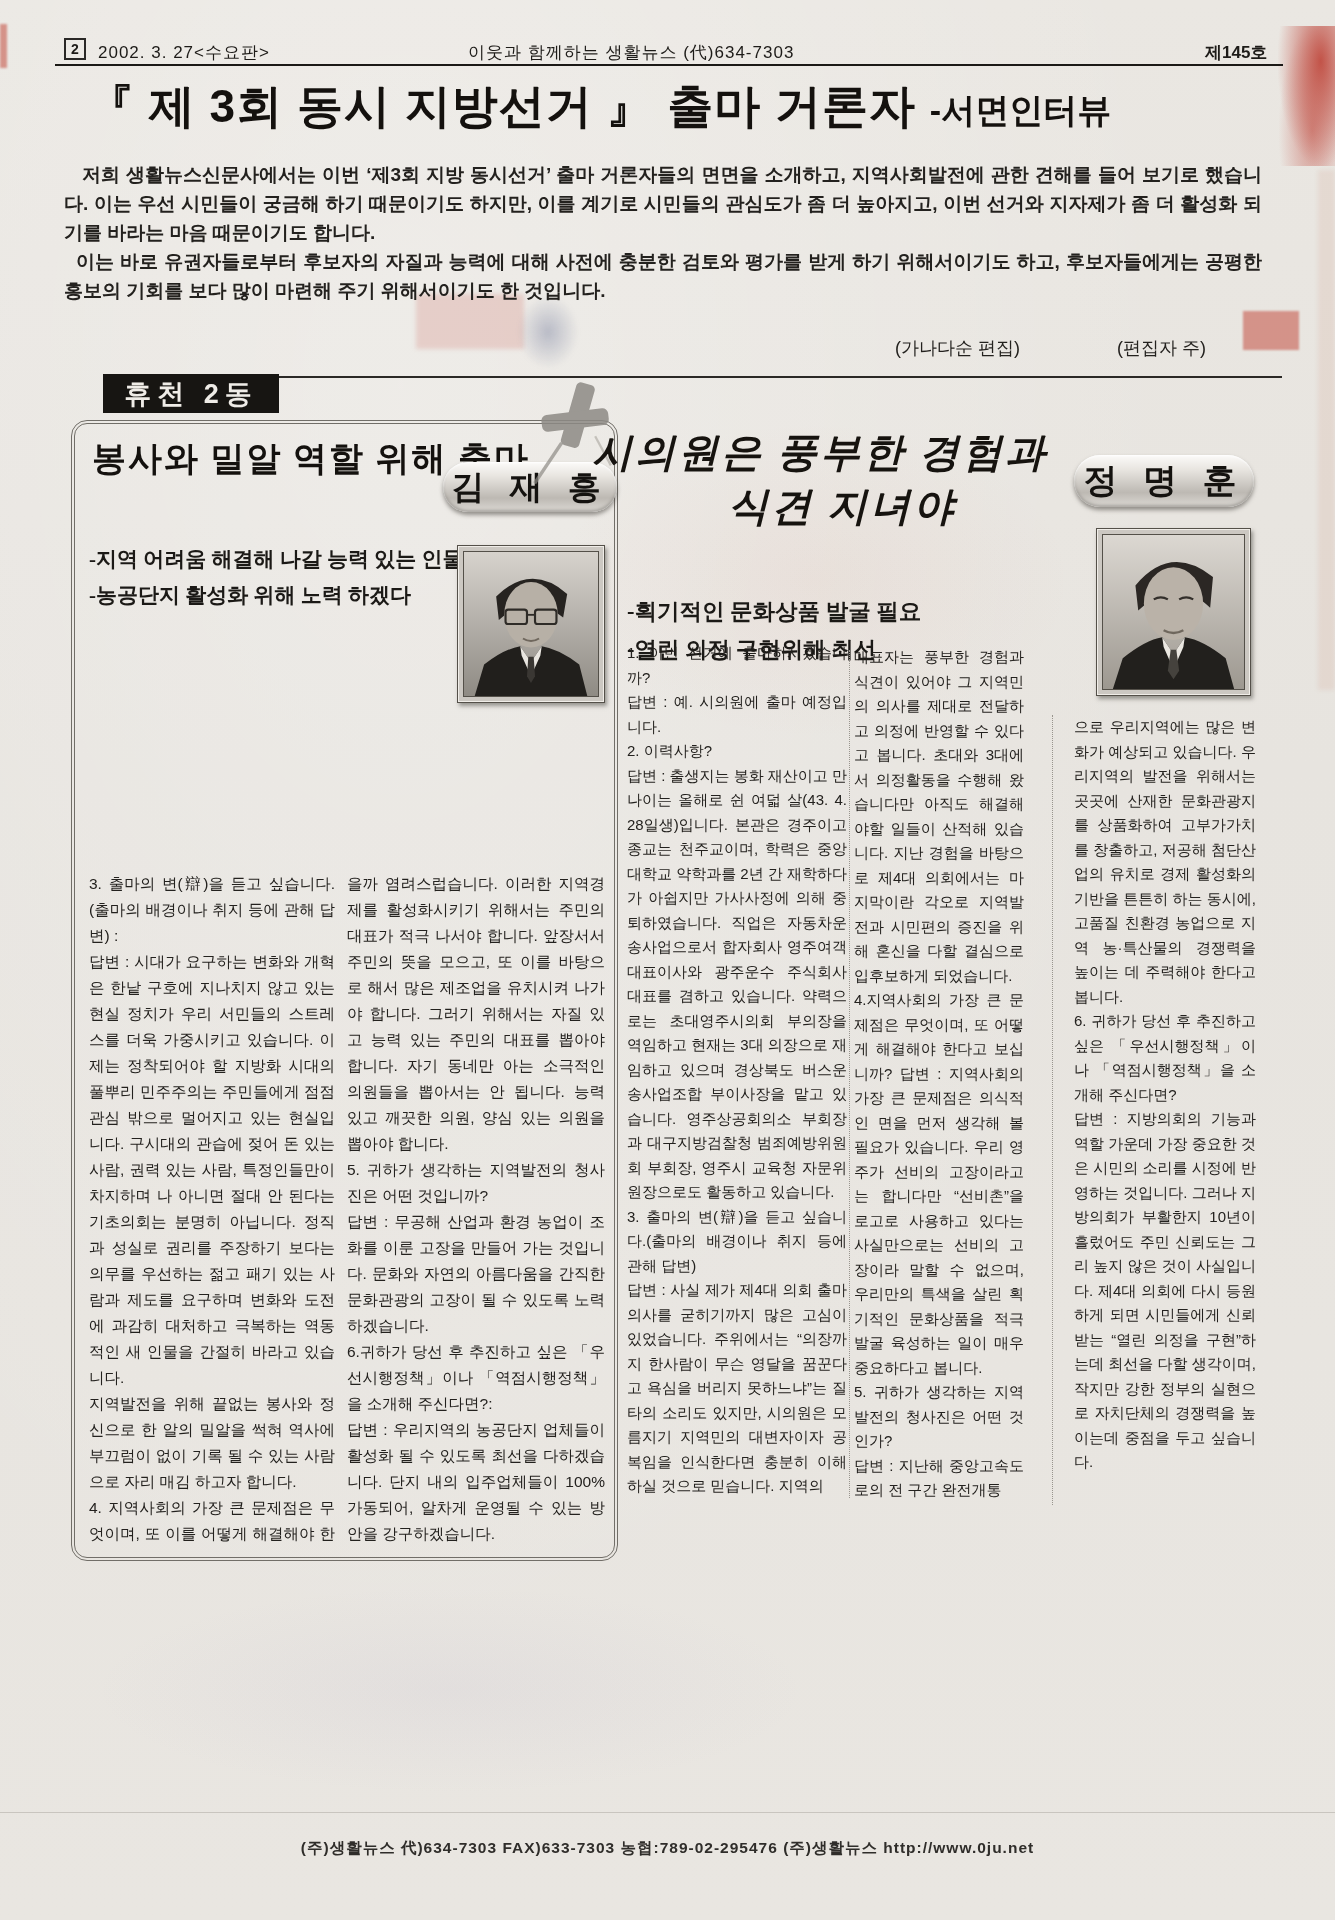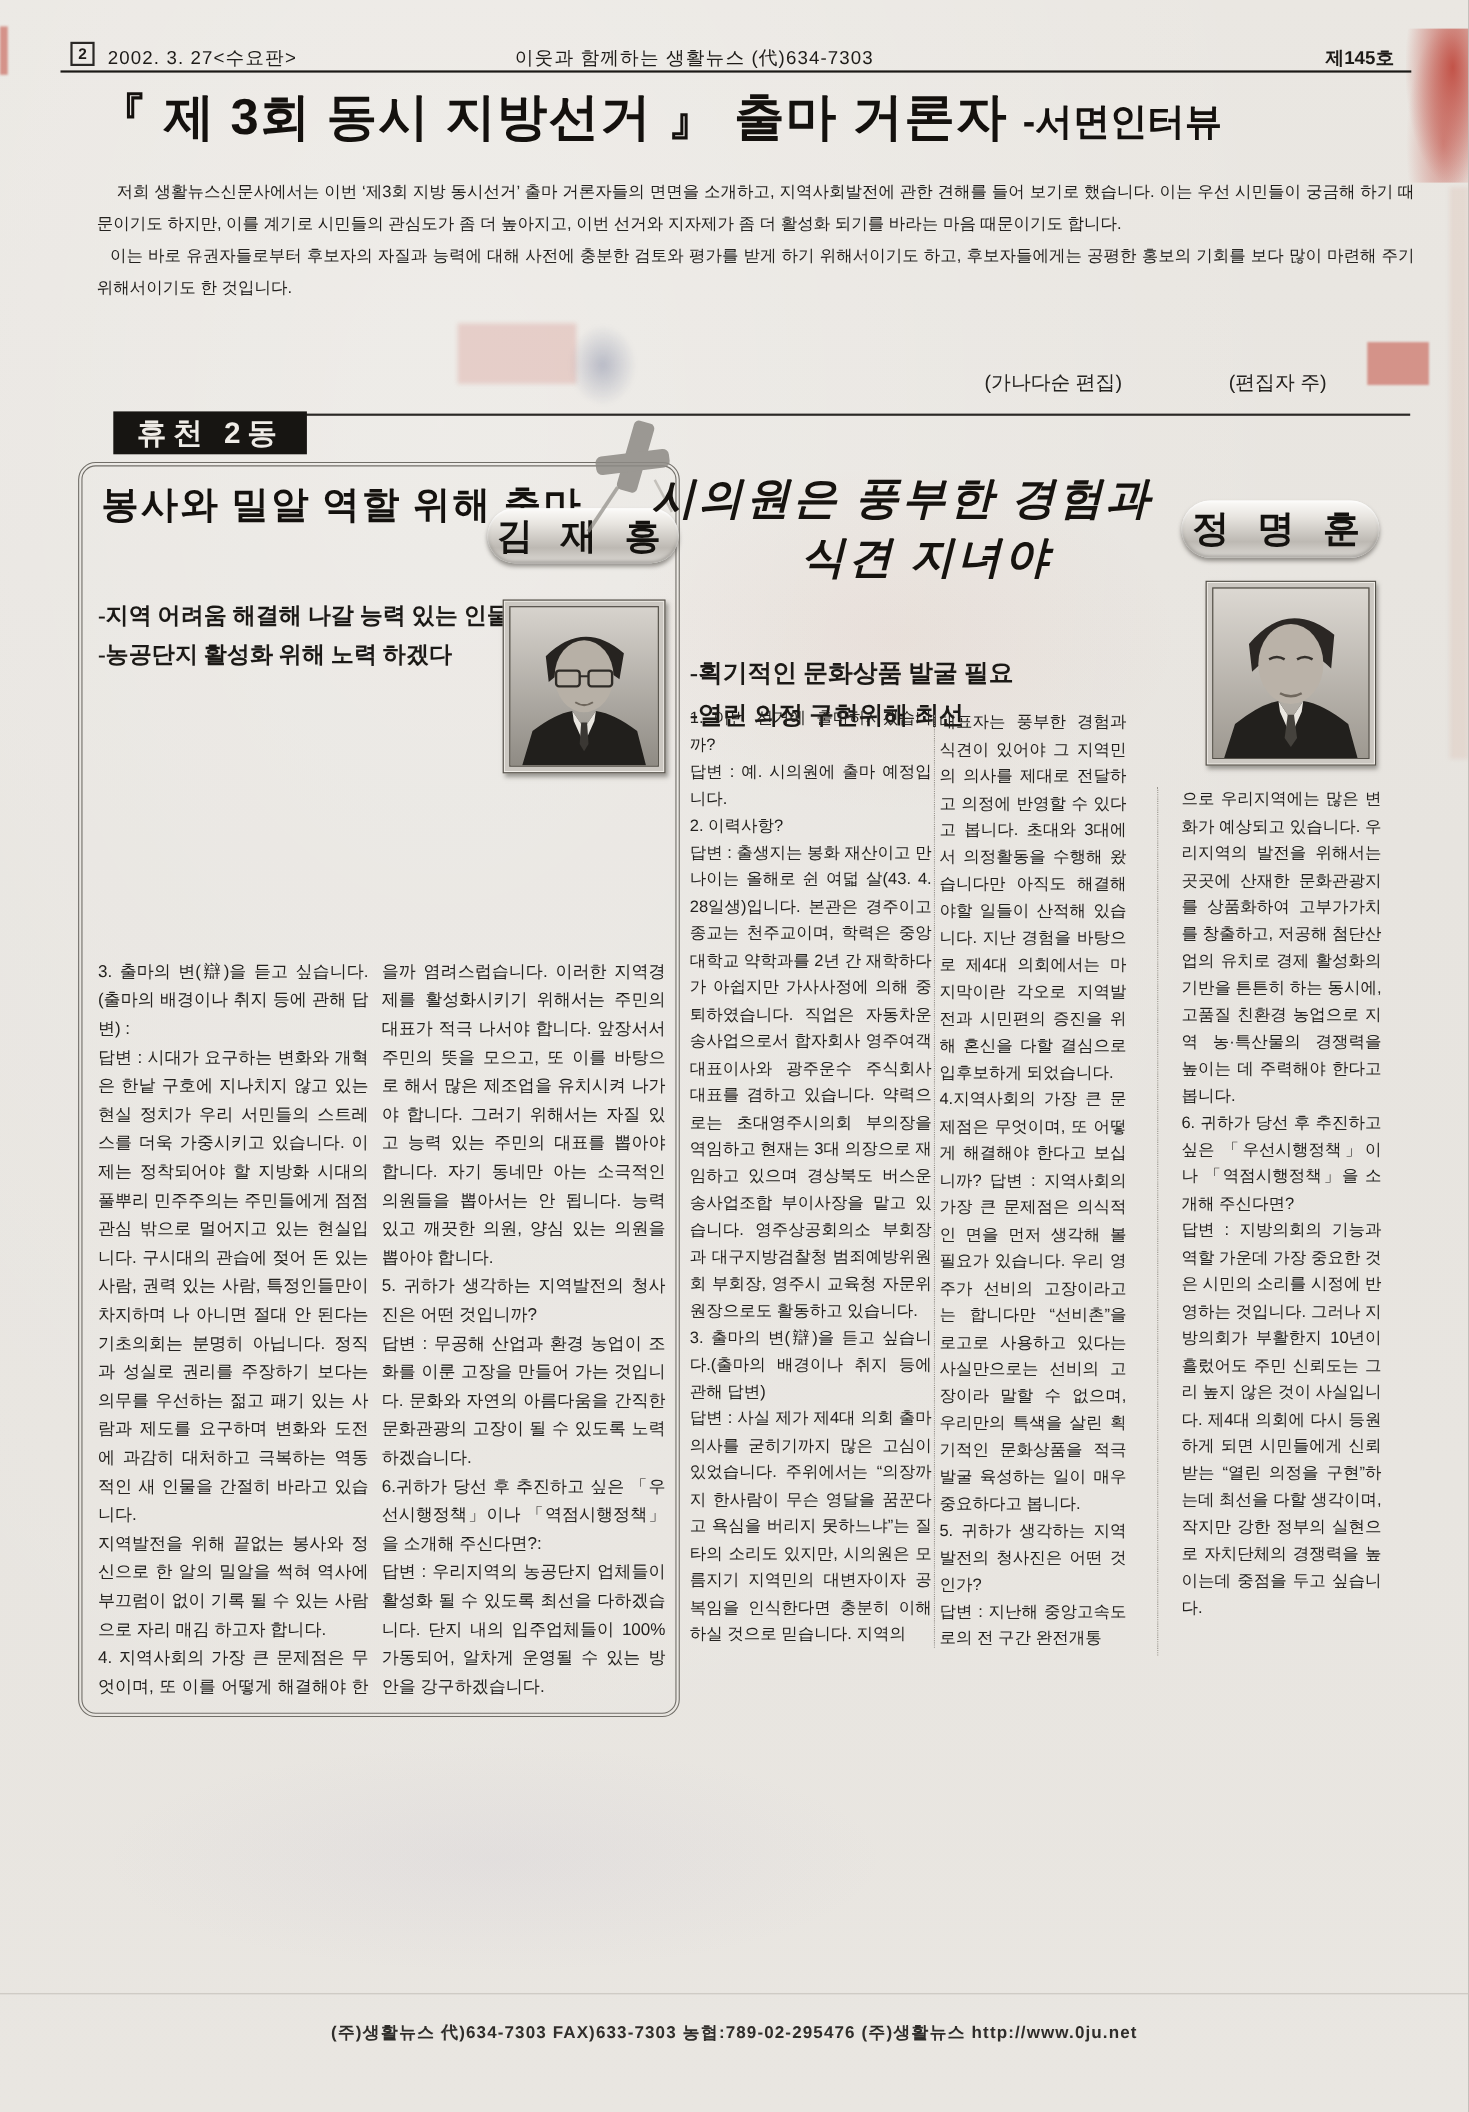--- a/index.html
+++ b/index.html
@@ -58,21 +58,21 @@
   <div class="abs" style="left:98px;top:41px;font-size:17px;letter-spacing:1px;">2002. 3. 27&lt;수요판&gt;</div>
   <div class="abs" style="left:468px;top:41px;font-size:17px;letter-spacing:1px;">이웃과 함께하는 생활뉴스 (代)634-7303</div>
   <div class="abs" style="left:1205px;top:41px;font-size:17px;font-weight:700;text-align:center;">제145호</div>
   <div class="abs rule" style="left:55px;top:64px;width:1228px;height:2px;"></div>
 
   <div class="abs" style="left:88px;top:76px;width:1210px;font-size:46px;font-weight:900;letter-spacing:1px;white-space:nowrap;color:#14110e;">
     <span>『 제 3회 동시 지방선거 』 출마 거론자</span>
     <span style="font-size:34px;letter-spacing:0;">-서면인터뷰</span>
   </div>
 
-  <div class="abs" style="left:88px;top:160px;width:1198px;font-size:15px;line-height:29px;text-align:justify;color:#23211e;">
+  <div class="abs" style="left:64px;top:160px;width:1198px;font-size:19px;line-height:29px;text-align:justify;color:#23211e;font-weight:bold;">
     <p style="text-indent:18px;">저희 생활뉴스신문사에서는 이번 ‘제3회 지방 동시선거’ 출마 거론자들의 면면을 소개하고, 지역사회발전에 관한 견해를 들어 보기로 했습니다. 이는 우선 시민들이 궁금해 하기 때문이기도 하지만, 이를 계기로 시민들의 관심도가 좀 더 높아지고, 이번 선거와 지자제가 좀 더 활성화 되기를 바라는 마음 때문이기도 합니다.</p>
     <p style="text-indent:12px;">이는 바로 유권자들로부터 후보자의 자질과 능력에 대해 사전에 충분한 검토와 평가를 받게 하기 위해서이기도 하고, 후보자들에게는 공평한 홍보의 기회를 보다 많이 마련해 주기 위해서이기도 한 것입니다.</p>
   </div>
   <div class="abs" style="left:76px;top:336px;width:1130px;text-align:right;font-size:18px;color:#23211e;">
     <span style="margin-right:92px;">(가나다순 편집)</span>
     <span>(편집자 주)</span>
   </div>
 
   <div class="abs rule" style="left:242px;top:376px;width:1040px;height:2px;background:#2b2926;"></div>
   <div class="abs" style="left:64px;top:374px;width:176px;height:39px;background:#171512;color:#efece7;

